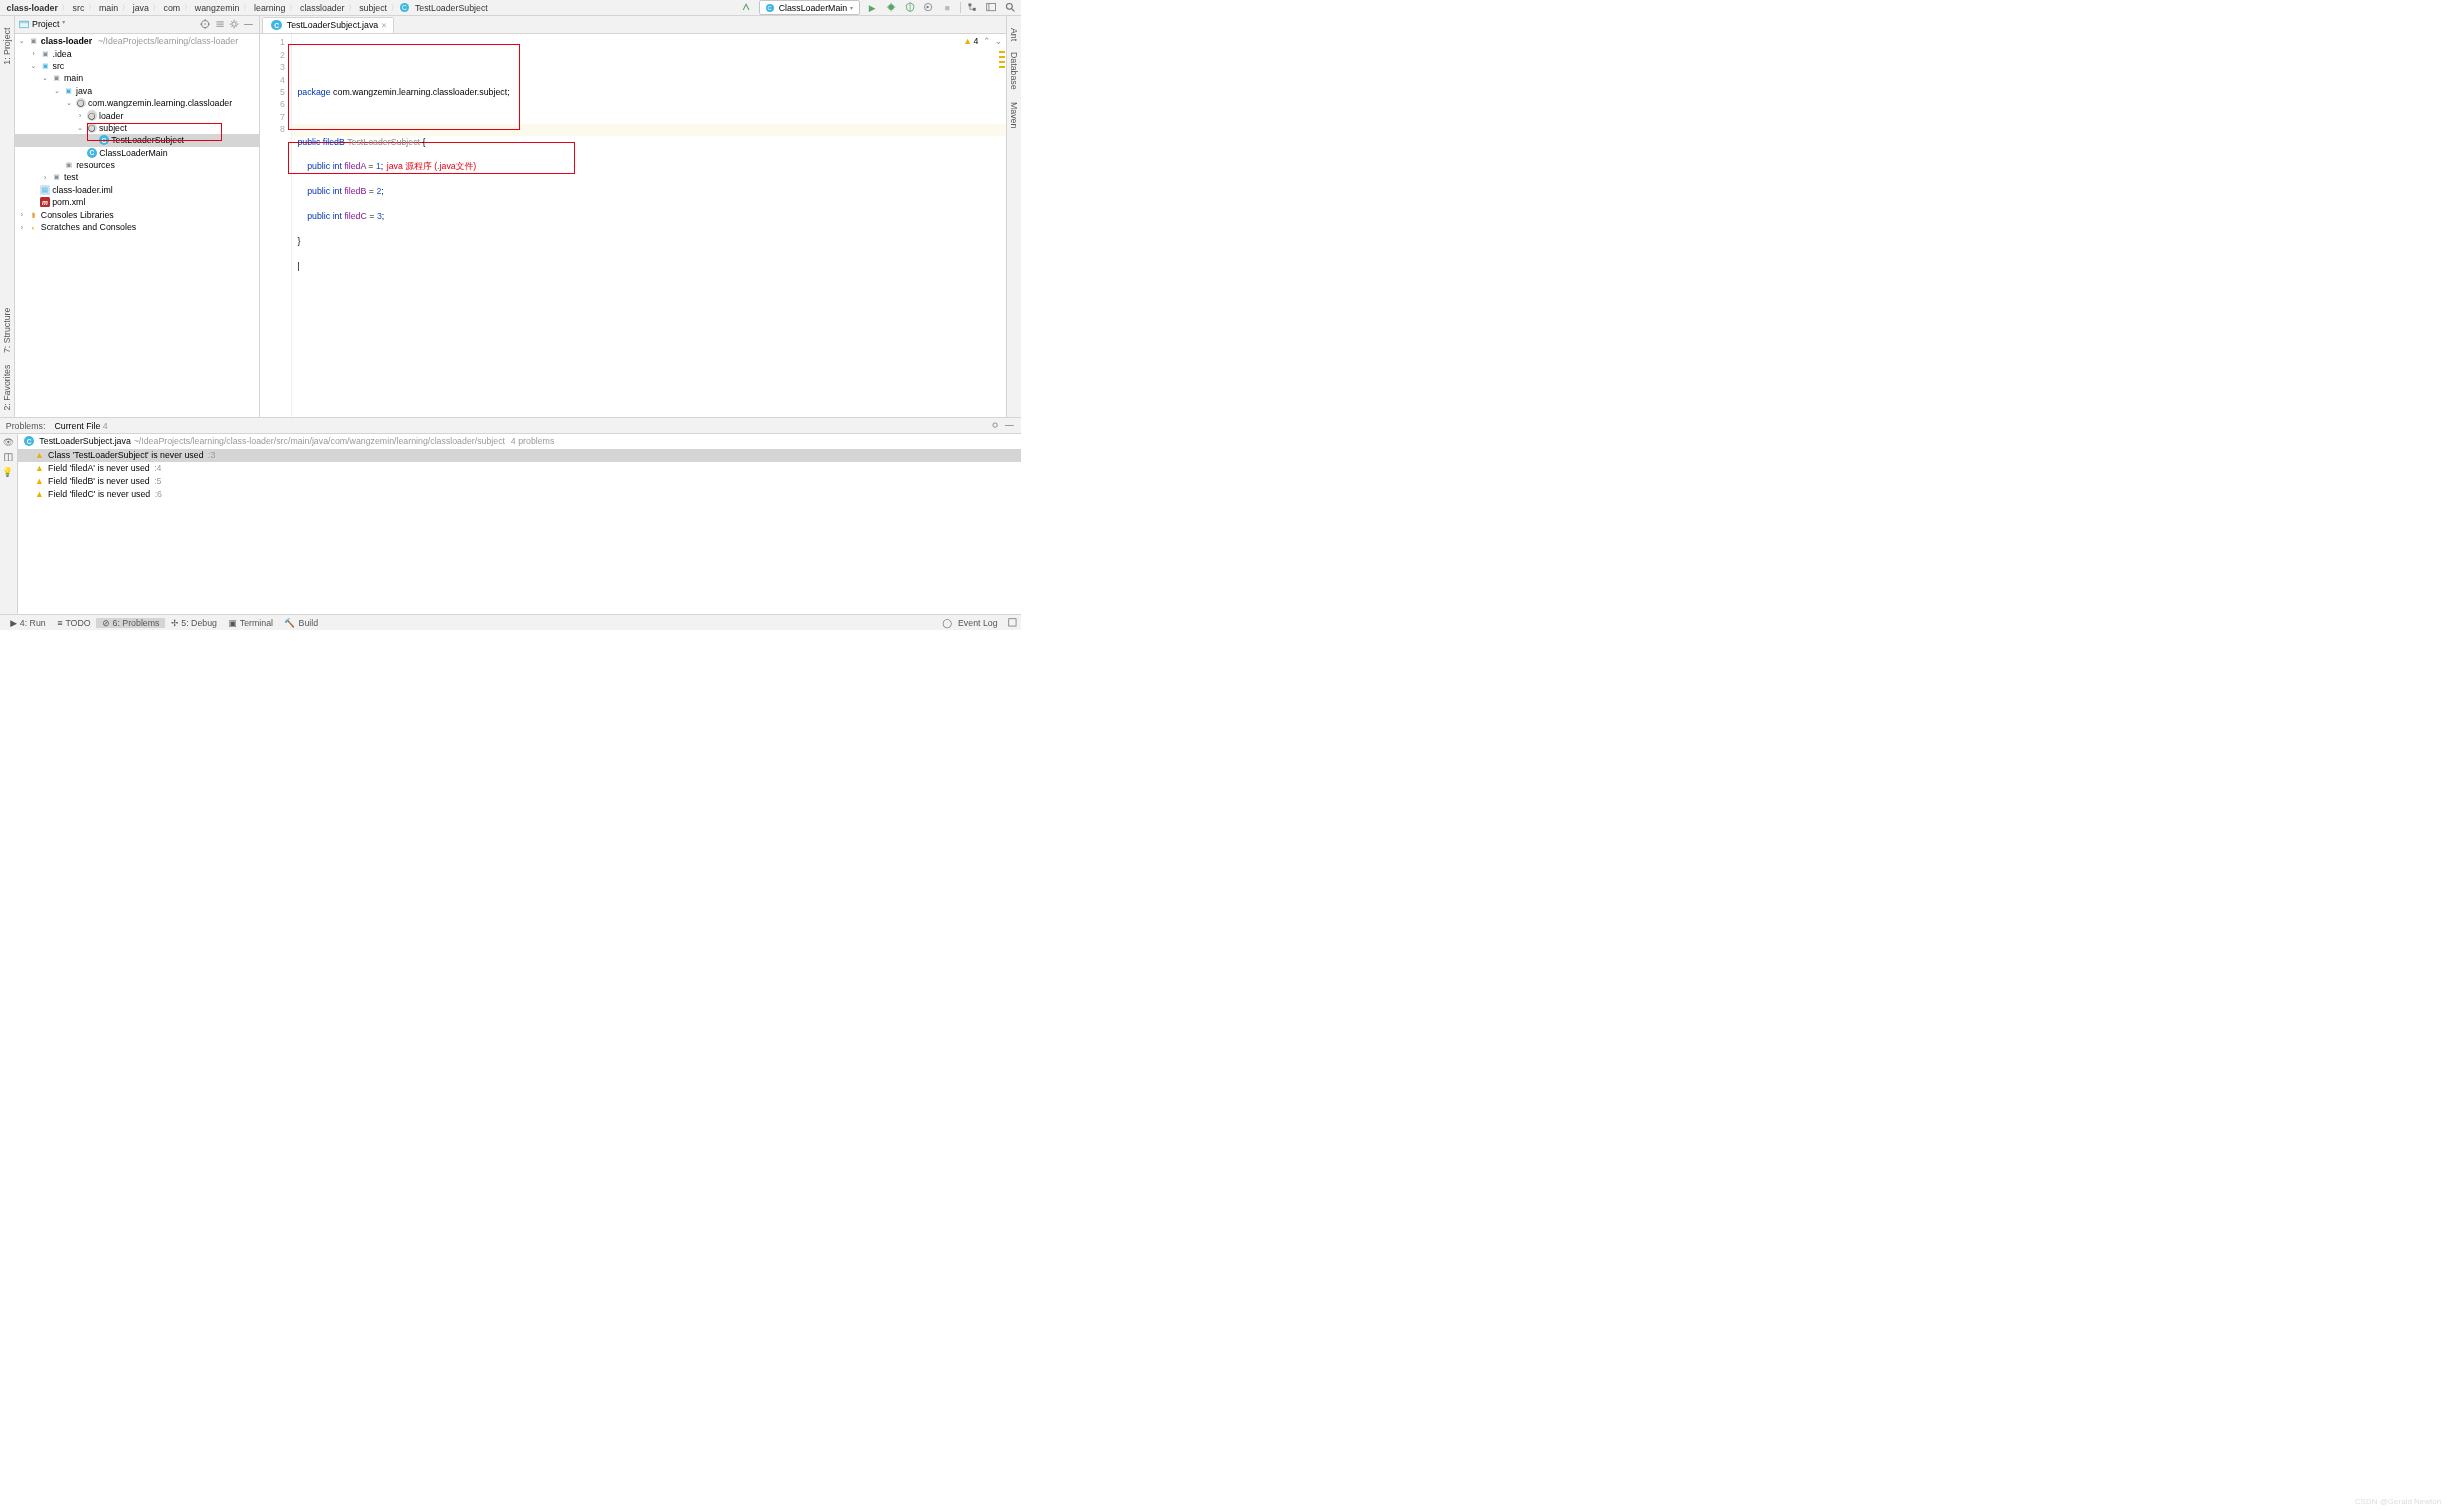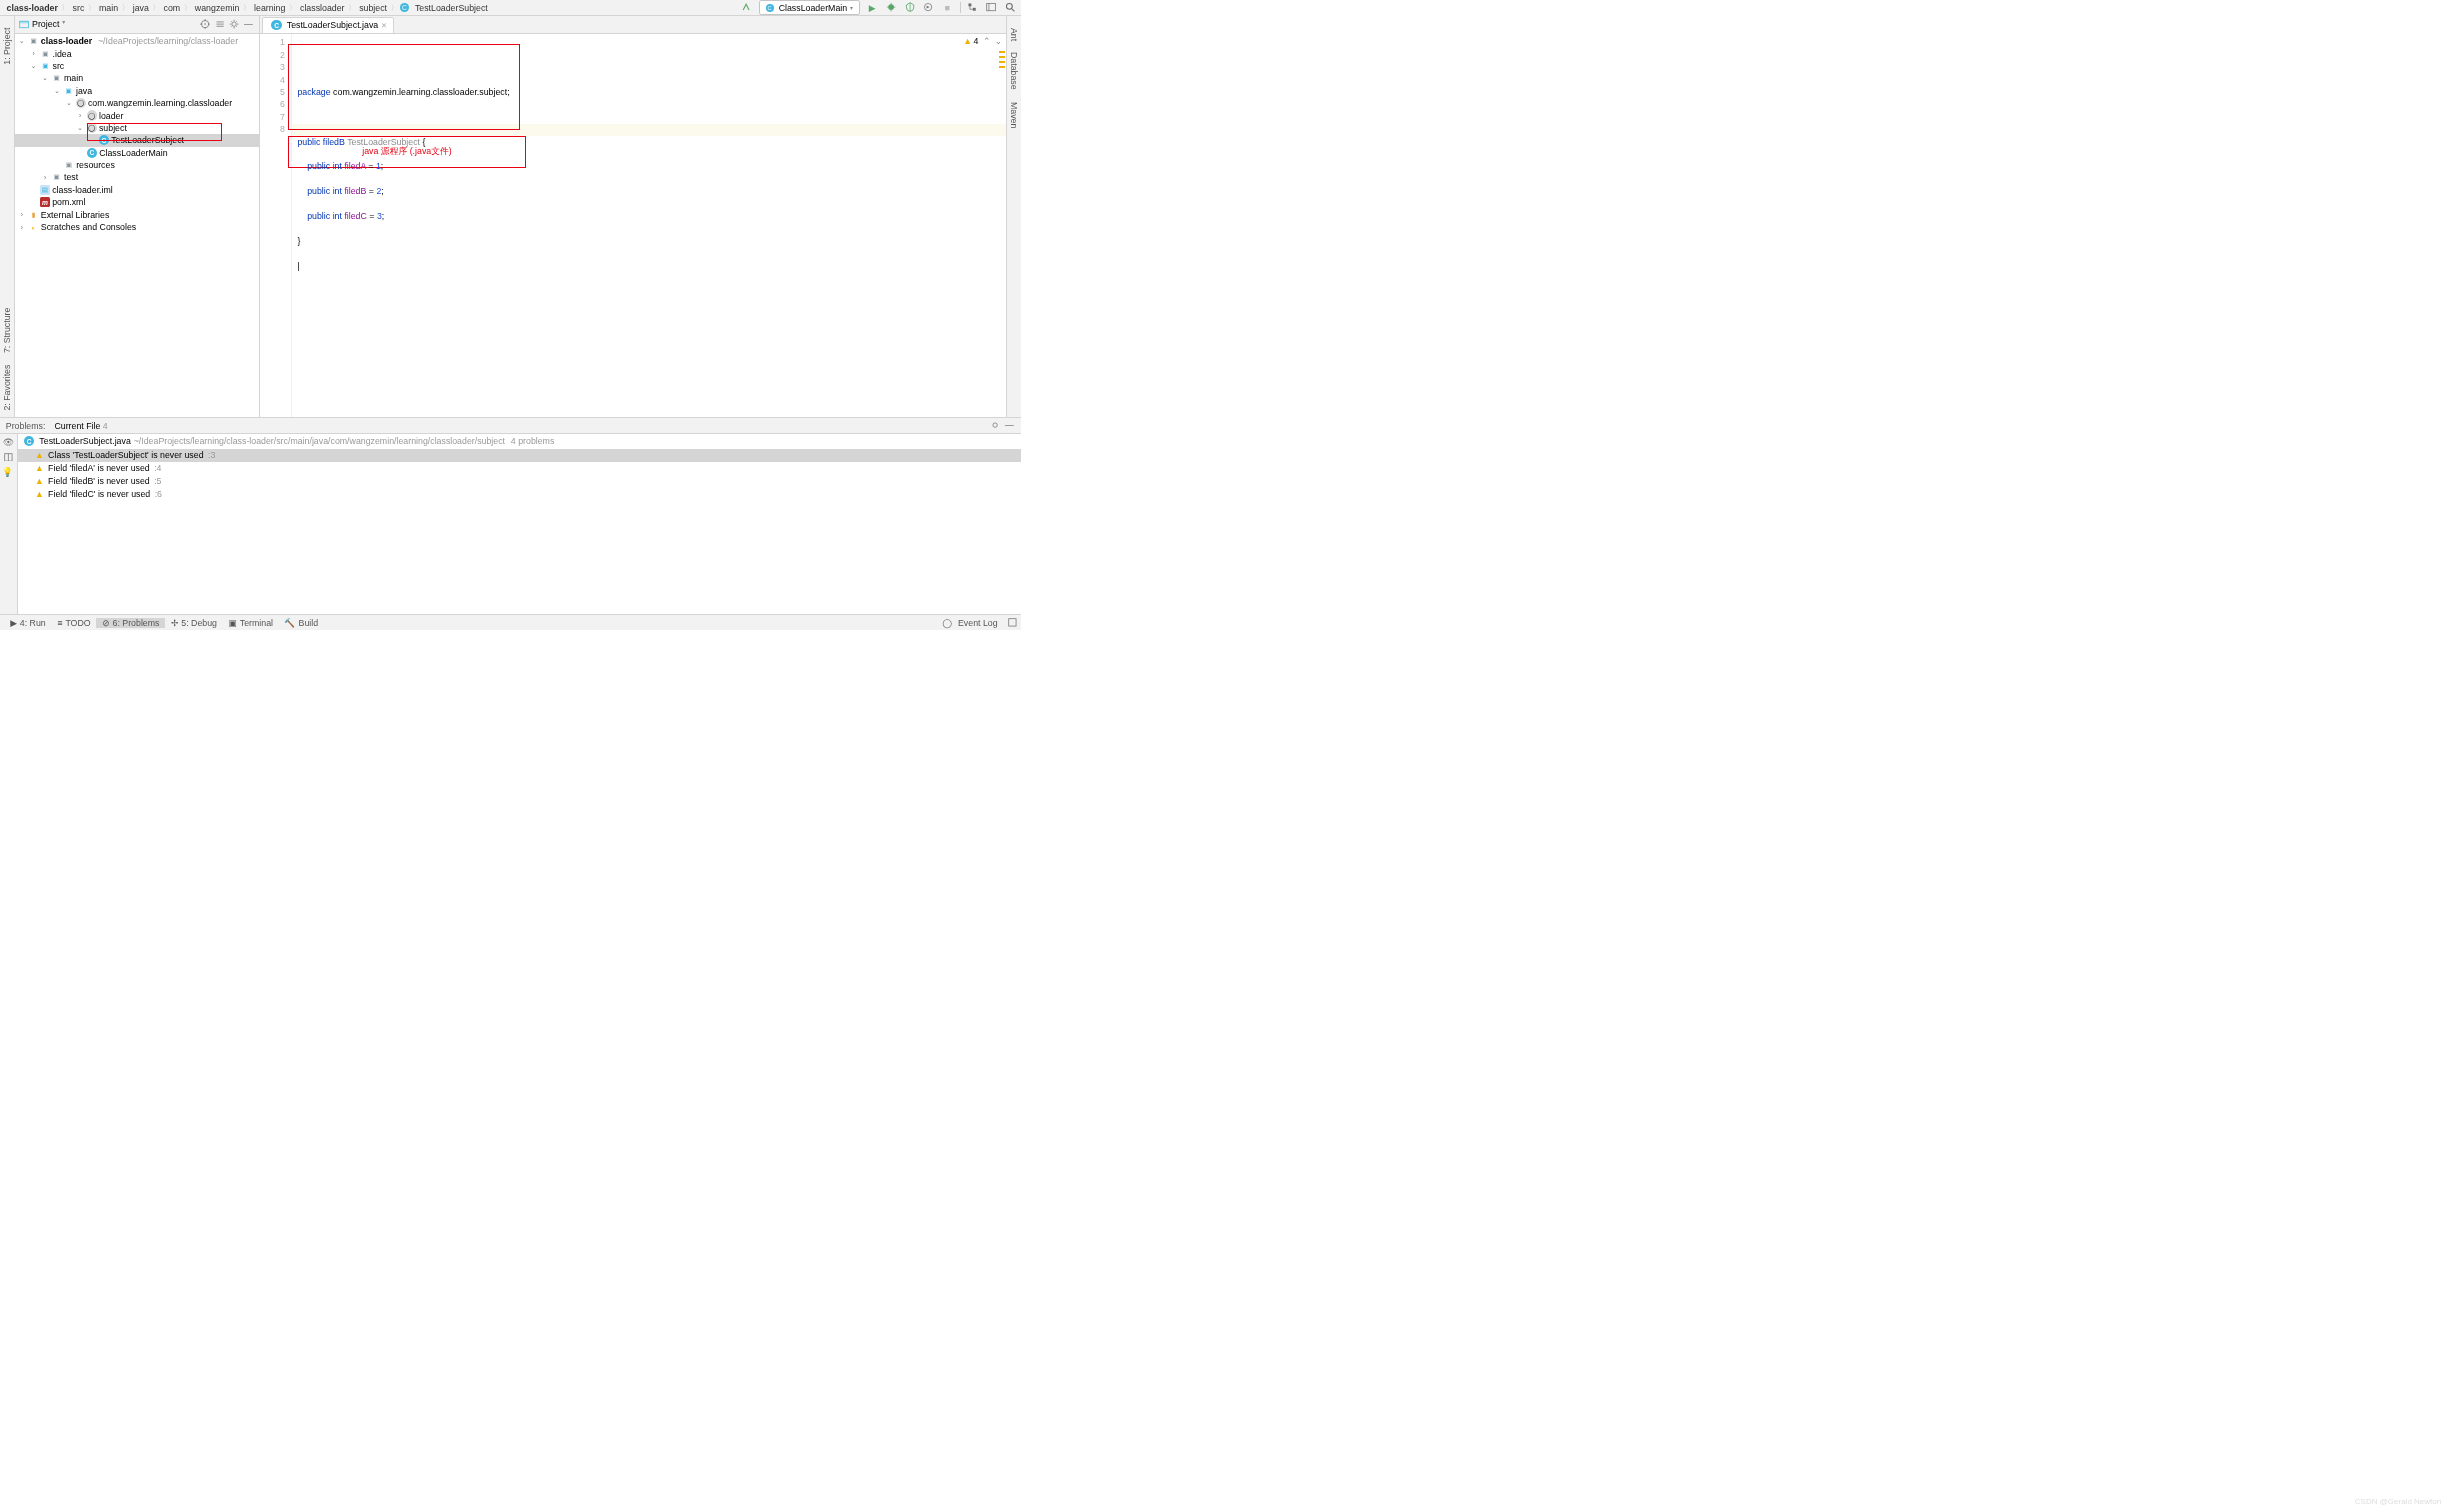--- a/index.html
+++ b/index.html
@@ -57,21 +57,21 @@
 .gutter { width: 32px; background: #fff; border-right: 0.7px solid #f0f0f0; text-align: right; padding: 2.9px 5.8px 0 0; color: #adadad; font-family: "JetBrains Mono", Menlo, monospace; line-height: 12.4px; }
 .code { flex: 1; padding: 2.9px 0 0 5.8px; font-family: "JetBrains Mono", Menlo, monospace; line-height: 12.4px; white-space: pre; position: relative; }
 .kw { color: #0033b3; }
 .fld { color: #871094; }
 .num { color: #1750eb; }
 .pkg { color: #000; }
 .cursor-line { background: #fcfaed; position: absolute; left: 0; right: 0; height: 12.4px; top: 90px; z-index: 0; }
 .code-content { position: relative; z-index: 1; }
 
 .red-box-code { position: absolute; border: 1.5px solid #e60012; left: 288px; top: 44px; width: 232px; height: 86px; pointer-events: none; }
-.red-anno { position: absolute; border: 1.5px solid #e60012; left: 288px; top: 136px; width: 238px; height: 32px; display: flex; align-items: center; justify-content: center; color: #e60012; font-size: 8.8px; pointer-events: none; }
+.red-anno { position: absolute; border: 1.5px solid #e60012; left: 288px; top: 142px; width: 287px; height: 32px; display: flex; align-items: flex-end; justify-content: center; color: #e60012; font-size: 8.8px; pointer-events: none; }
 
 .ed-status { position: absolute; right: 4.4px; top: 2.9px; display: flex; align-items: center; gap: 4.4px; }
 .warn-badge { display: flex; align-items: center; gap: 1.5px; }
 .warn-tri { color: #edb200; }
 .marks { position: absolute; right: 0; top: 14.6px; width: 8.8px; }
 .mark { width: 5.8px; height: 2.2px; background: #edb200; margin: 2.9px 0 0 1.5px; }
 
 .problems { height: 197px; border-top: 0.7px solid #d4d4d4; display: flex; flex-direction: column; }
 .problems-header { height: 16px; background: #f2f2f2; border-bottom: 0.7px solid #d4d4d4; display: flex; align-items: center; padding: 0 5.8px; gap: 9px; }
 .ptab { color: #555; cursor: pointer; }
@@ -286,21 +286,21 @@
           <span class="tree-icon iml-icon">▤</span>
           <span>class-loader.iml</span>
         </div>
       <div class="tree-row" style="padding-left:23px">
           <span class="tree-icon maven-icon">m</span>
           <span>pom.xml</span>
         </div>
       <div class="tree-row" style="padding-left:2.9px">
           <span class="tree-arrow">›</span>
           <span class="tree-icon lib-icon">▮</span>
-          <span>External Libraries</span>
+          <span>Consoles Libraries</span>
         </div>
       <div class="tree-row" style="padding-left:2.9px">
           <span class="tree-arrow">›</span>
           <span class="tree-icon" style="color:#edb200">◐</span>
           <span>Scratches and Consoles</span>
         </div>
     </div>
   </div>
 
   <div class="editor-area">

